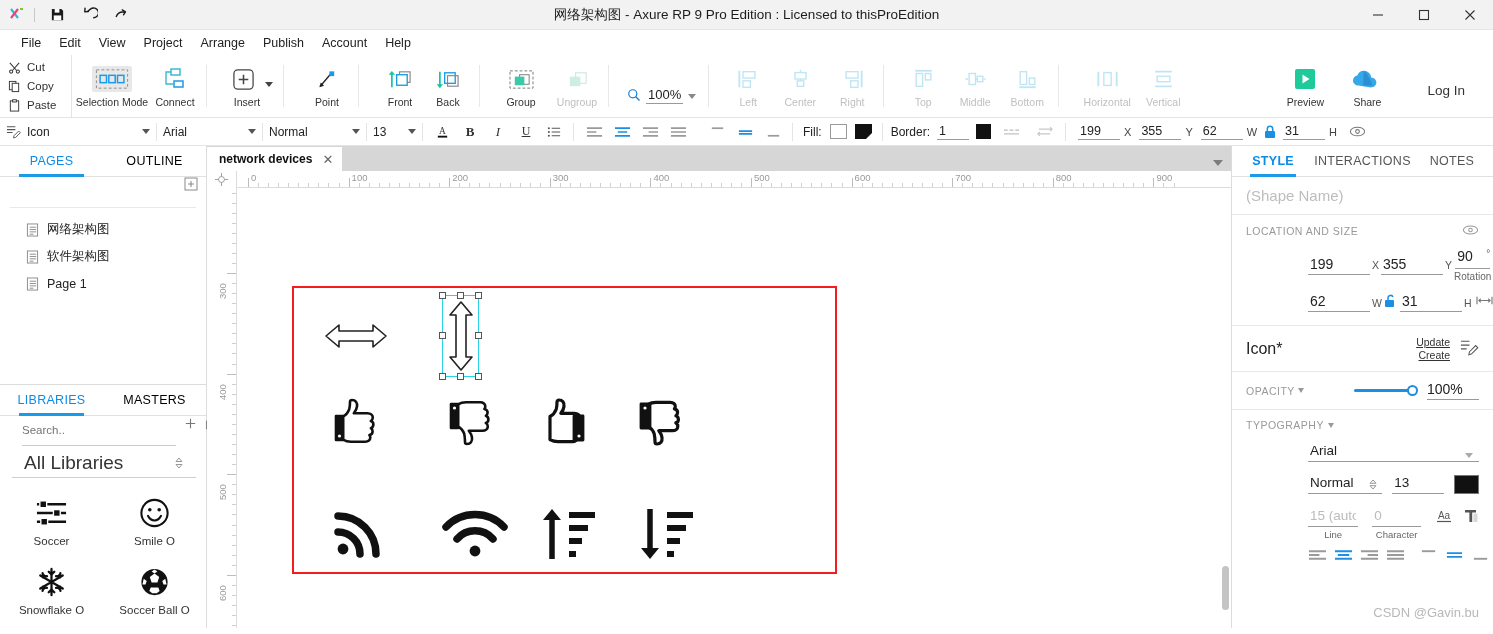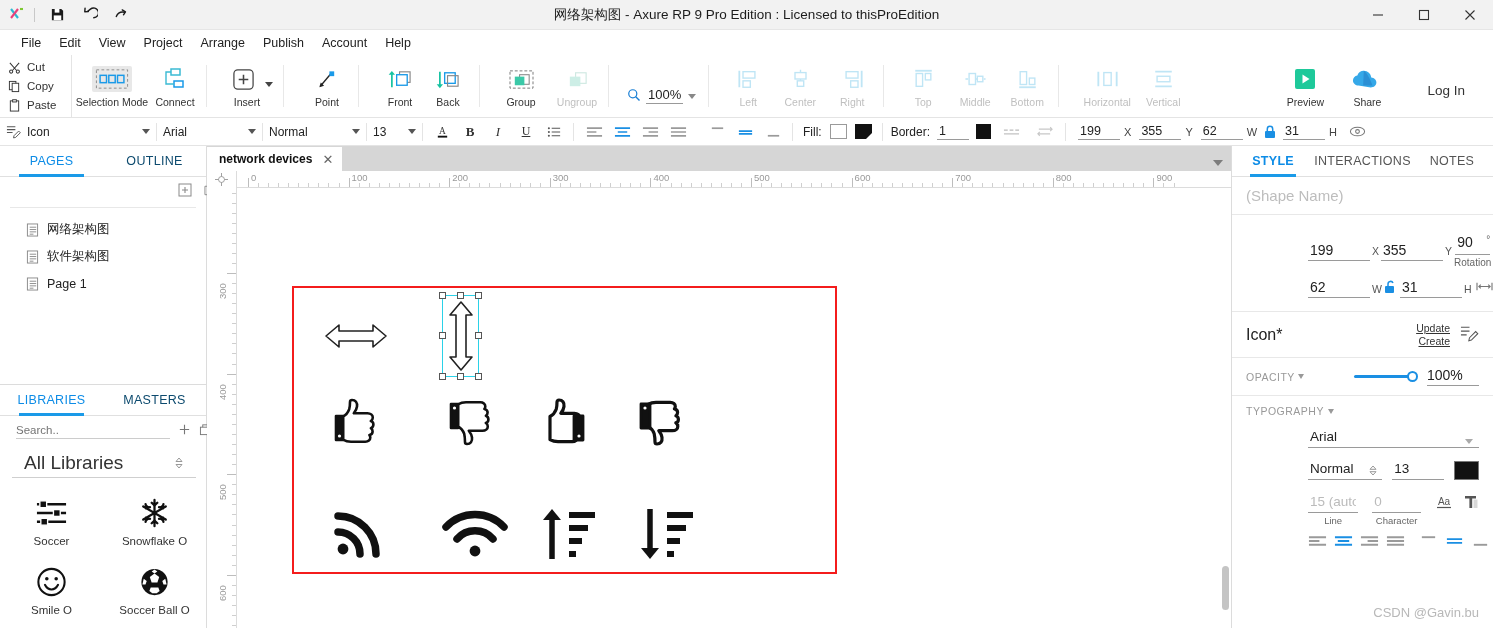--- a/index.html
+++ b/index.html
@@ -80,25 +80,25 @@
   .swatch-b:after{ content:""; position:absolute; right:0; bottom:0; border-left:6px solid transparent; border-bottom:6px solid #fff;}
 
   
   .body { display:flex; height: 482px; }
 
   
   .left { width: 207px; border-right:1px solid #dcdcdc; display:flex; flex-direction:column; background:#fff; }
   .tabs { display:flex; height:31px; border-bottom:1px solid #e0e0e0; }
   .tab {
     flex:1; display:flex; align-items:center; justify-content:center;
-    font-size: 12.5px; color:#0c4a6e; cursor:pointer; letter-spacing:.3px; position:relative;
+    font-size: 12.5px; color:#000000; cursor:pointer; letter-spacing:.3px; position:relative;
   }
   .tab.active { color:#0d8ce6; font-weight:normal; }
   .tab.active:after { content:""; position:absolute; left:18%; right:18%; bottom:-1px; height:3px; background:#1a9ae8; }
-  .panel-search { height:30px; display:flex; align-items:center; padding: 0 8px; gap:8px; }
+  .panel-search { height:30px; display:flex; padding: 0 14px; gap:8px; }
   .psearch-input {
     flex:1; border:none; outline:none; font-size:11.5px; color:#999; background:transparent;
     border-bottom:1px solid #ccc; padding-bottom:2px; font-family:inherit;
   }
   .hrule { height:1px; background:#e8e8e8; margin: 0 10px; }
   .page-list { padding: 8px 0; }
   .page-row { height:27px; display:flex; align-items:center; gap:8px; padding-left: 26px; cursor:pointer; font-size:12.5px; color:#222; }
   .lib-head { font-size:19px; color:#333; padding: 6px 12px 3px; display:flex; align-items:center; justify-content:space-between; border-bottom:1px solid #cfcfcf; margin: 0 10px 0 12px;}
   .lib-grid { display:flex; flex-wrap:wrap; padding: 12px 0 0; overflow:hidden; }
   .lib-cell { width:50%; display:flex; flex-direction:column; align-items:center; gap:7px; padding: 8px 0 12px; cursor:pointer; }
@@ -735,37 +735,37 @@
             <svg width="33" height="30" viewBox="0 0 34 30">
               <path d="M2 6h30M2 15h30M2 24h30" stroke="#111" stroke-width="2.6"></path>
               <rect x="5" y="2.5" width="7" height="7" fill="#111" stroke="#fff" stroke-width="1.4"></rect>
               <rect x="19" y="11.5" width="7" height="7" fill="#111" stroke="#fff" stroke-width="1.4"></rect>
               <rect x="6" y="20.5" width="7" height="7" fill="#111" stroke="#fff" stroke-width="1.4"></rect>
             </svg>
             <span class="lname">Soccer</span>
           </div>
           <div class="lib-cell">
             <svg width="31" height="30" viewBox="0 0 32 32">
+              <circle cx="16" cy="16" r="14" stroke="#111" stroke-width="2.2" fill="none"></circle>
+              <circle cx="11" cy="12.5" r="1.9" fill="#111"></circle>
+                <circle cx="21" cy="12.5" r="1.9" fill="#111"></circle>
+              <path d="M9 19c1.8 3.5 4.2 5 7 5s5.2-1.5 7-5" stroke="#111" stroke-width="2.2" fill="none" stroke-linecap="round"></path>
+            </svg>
+            <span class="lname">Smile O</span>
+          </div>
+          <div class="lib-cell">
+            <svg width="31" height="30" viewBox="0 0 32 32">
               <g stroke="#111" stroke-width="2.4" stroke-linecap="round">
                 <path d="M16 2v28M4 9l24 14M4 23L28 9"></path>
                 <path d="M13 5l3 3 3-3M13 27l3-3 3 3"></path>
                 <path d="M6.5 6.5l.6 4.2 4.1-.9M25.5 25.5l-.6-4.2-4.1.9"></path>
                 <path d="M25.5 6.5l-.6 4.2-4.1-.9M6.5 25.5l.6-4.2 4.1.9"></path>
               </g>
             </svg>
             <span class="lname">Snowflake O</span>
-          </div>
-          <div class="lib-cell">
-            <svg width="31" height="30" viewBox="0 0 32 32">
-              <circle cx="16" cy="16" r="14" stroke="#111" stroke-width="2.2" fill="none"></circle>
-              <circle cx="11" cy="12.5" r="1.9" fill="#111"></circle>
-                <circle cx="21" cy="12.5" r="1.9" fill="#111"></circle>
-              <path d="M9 19c1.8 3.5 4.2 5 7 5s5.2-1.5 7-5" stroke="#111" stroke-width="2.2" fill="none" stroke-linecap="round"></path>
-            </svg>
-            <span class="lname">Smile O</span>
           </div>
           <div class="lib-cell">
             <svg width="31" height="30" viewBox="0 0 32 32">
               <circle cx="16" cy="16" r="14" fill="#111"></circle>
               <path d="M16 7l5 3.6-1.9 5.9h-6.2L11 10.6z" fill="#fff"></path>
               <path d="M16 2.6l3 2.2-3 2.1-3-2.1z" fill="#fff"></path>
               <path d="M4.5 12.5l3.2 2.3-1.3 3.8-3.3.1z" fill="#fff"></path>
               <path d="M27.5 12.5l-3.2 2.3 1.3 3.8 3.3.1z" fill="#fff"></path>
               <path d="M10.5 25.5l1.4-3.7h8.2l1.4 3.7-3.2 2.4h-4.6z" fill="#fff"></path>
             </svg>
@@ -1049,20 +1049,29 @@
     <div class="right">
       <div class="rtabs">
         <div class="rtab active">STYLE</div>
         <div class="rtab">INTERACTIONS</div>
         <div class="rtab">NOTES</div>
       </div>
 
       <div class="shape-name">(Shape Name)</div>
 
       <div class="sec">
+        <div class="sec-title">
+          <span>LOCATION AND SIZE</span>
+          <span style="cursor:pointer">
+            <svg width="17" height="12" viewBox="0 0 18 12">
+                <ellipse cx="9" cy="6" rx="7.5" ry="4.3" stroke="#999" stroke-width="1.1" fill="none"></ellipse>
+                <circle cx="9" cy="6" r="1.9" stroke="#999" stroke-width="1.1" fill="none"></circle>
+              </svg>
+          </span>
+        </div>
         <div class="lsrow">
           <input class="ls-input" style="margin-left: 62px;" value="199">
           <span class="ls-lbl">X</span>
           <input class="ls-input" value="355" style="">
           <span class="ls-lbl">Y</span>
           <div style="display:flex;flex-direction:column;align-items:center;width:56px">
             <div style="display:flex;align-items:flex-start;gap:5px;border-bottom:1px solid #9a9a9a;padding-bottom:2px">
               <input class="ls-input" style="width: 26px; border-bottom: none;" value="90">
               <span class="rot-lbl">°</span>
             </div>

